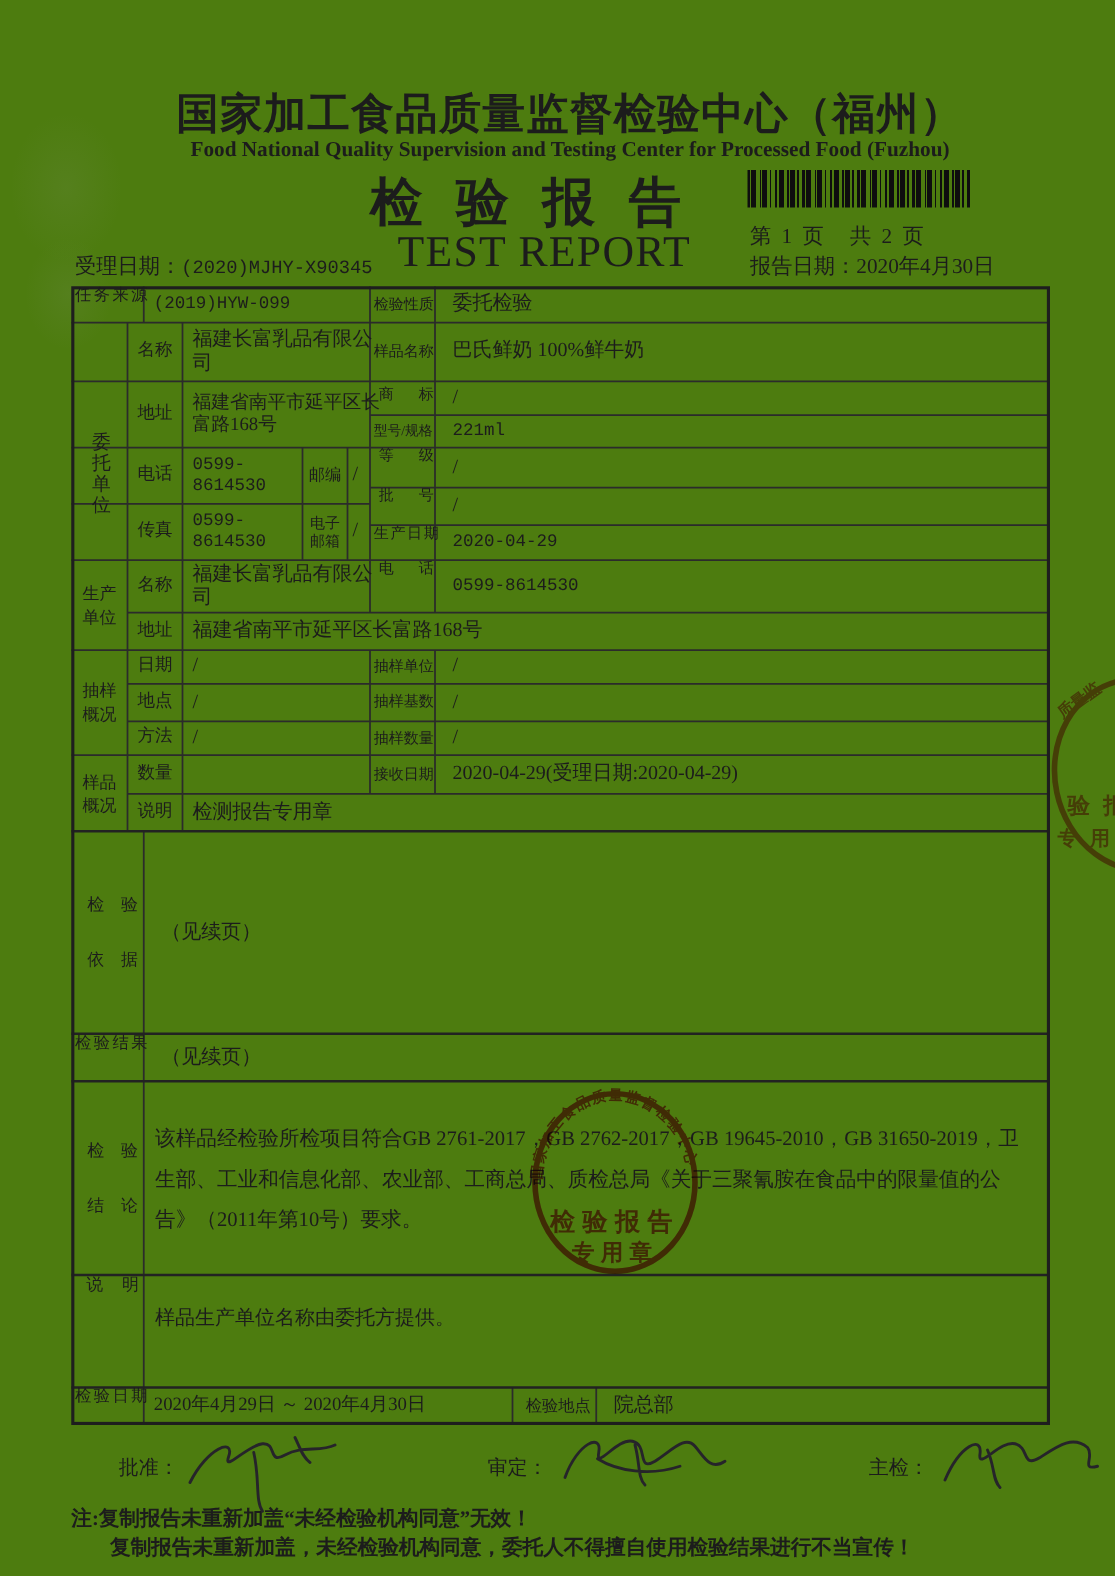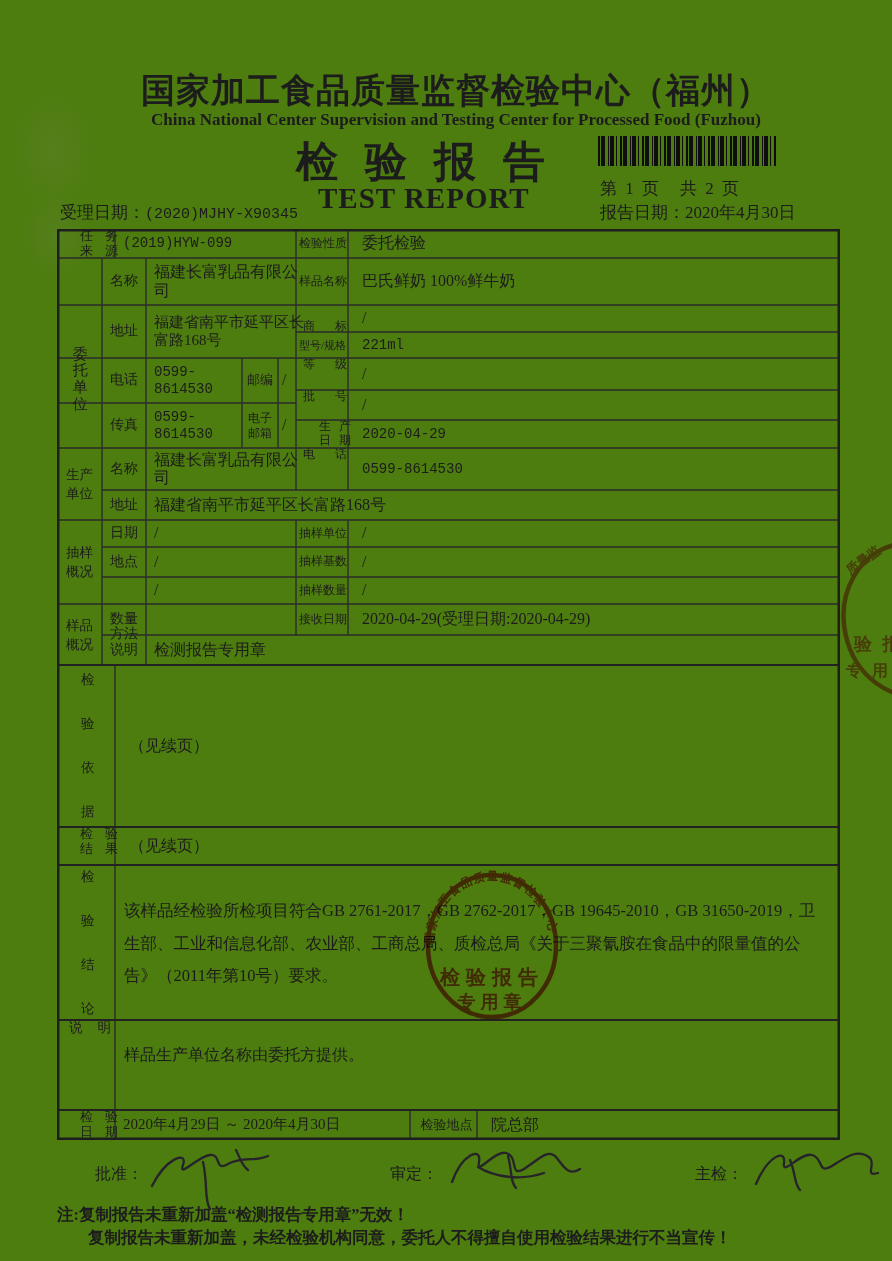--- a/index.html
+++ b/index.html
@@ -5,35 +5,35 @@
   html,body{margin:0;padding:0;background:#e8e8e8;}
   .page{position:relative;width:892px;height:1261px;background:#4d7c0f;margin:0 auto;overflow:hidden;
         font-family:"Liberation Serif",serif;color:#1c1c1c;}
   .abs{position:absolute;}
   .ctr{text-align:center;}
   .blob{position:absolute;border-radius:50%;background:radial-gradient(closest-side,rgba(150,160,150,.10),rgba(150,160,150,0));}
   
   .org-cn{left:30px;right:10px;top:68px;font-size:34px;font-weight:bold;letter-spacing:1px;}
   .org-en{left:30px;right:10px;top:110px;font-size:17px;font-weight:bold;}
   .title-cn{left:296px;top:134px;font-size:42px;font-weight:bold;letter-spacing:27px;white-space:nowrap;}
-  .title-en{left:318px;top:182px;font-size:29px;font-weight:bold;letter-spacing:1px;}
+  .title-en{left:318px;top:182px;font-size:35px;font-weight:normal;letter-spacing:1px;}
   .barcode{left:598px;top:136px;width:178px;height:30px;
      background:repeating-linear-gradient(90deg,#0e0e0e 0 2px,transparent 2px 3px,#0e0e0e 3px 7px,transparent 7px 10px,#0e0e0e 10px 11px,transparent 11px 12px,#0e0e0e 12px 16px,transparent 16px 18px,#0e0e0e 18px 19px,transparent 19px 22px);}
   .pageinfo{left:600px;top:177px;font-size:17px;letter-spacing:2px;}
   .repno{left:60px;top:201px;font-size:17px;}
   .repdate{left:600px;top:201px;font-size:17px;}
   .mono{font-family:"Liberation Mono",monospace;font-size:15px;}
   
   .tbl{left:57px;top:229px;width:783px;height:911px;}
   .c{position:absolute;display:flex;align-items:center;line-height:1.15;}
   .lab{font-size:14px;justify-content:center;}
   .lab4{font-size:13px;padding:0 3px;}
   .rlab{font-size:12px;padding:0 3px;}
   .just{display:block;}
-  .just > i{display:block;font-style:normal;text-align:justify;text-align-last:justify;padding-left:20px;}
+  .just > i{display:block;font-style:normal;text-align:justify;text-align-last:justify;}
   .jv{display:flex;flex-direction:column;justify-content:center;}
   .val{font-size:16px;padding-left:8px;}
   .vnum{font-family:"Liberation Mono",monospace;font-size:14px;}
   .grp{font-size:13.5px;justify-content:center;}
   .grp span{display:block;width:29px;word-break:break-all;text-align:center;line-height:19px;}
   .vert{writing-mode:vertical-lr;letter-spacing:17px;font-size:15px;justify-content:center;padding-top:14px;}
   .pre{white-space:pre-line;}
   .biglab{font-size:13.5px;padding:0 4px;}
   .concl{align-items:flex-start;font-size:16.5px;line-height:32.5px;padding:30px 24px 0 9px;display:block;}
   .remark{align-items:flex-start;font-size:16px;padding:26px 24px 0 9px;display:block;}
@@ -47,21 +47,21 @@
 </style>
 </head>
 <body>
 
 <div class="page">
 
   <div class="blob" style="left:8px;top:90px;width:90px;height:120px;"></div>
   <div class="blob" style="left:20px;top:190px;width:70px;height:90px;"></div>
 
   <div class="abs ctr org-cn">国家加工食品质量监督检验中心（福州）</div>
-  <div class="abs ctr org-en">China National Center Supervision and Testing Center for Processed Food (Fuzhou)</div>
+  <div class="abs ctr org-en">Food National Quality Supervision and Testing Center for Processed Food (Fuzhou)</div>
   <div class="abs title-cn">检验报告</div>
   <div class="abs title-en">TEST REPORT</div>
   <div class="abs barcode"></div>
   <div class="abs pageinfo">第 1 页　共 2 页</div>
   <div class="abs repno">
     <span>受理日期：</span><span class="mono">(2020)MJHY-X90345</span>
   </div>
   <div class="abs repdate">
     <span>报告日期：</span><span>2020年4月30日</span>
   </div>
@@ -115,21 +115,21 @@
 
     <div class="c vert" style="left:0;top:29px;width:45px;height:190px;">委托单位</div>
     <div class="c lab" style="left:45px;top:29px;width:44px;height:47px;">名称</div>
     <div class="c val" style="left:89px;top:29px;width:150px;height:47px;">福建长富乳品有限公司</div>
     <div class="c rlab" style="left:239px;top:29px;width:52px;height:47px;">样品名称</div>
     <div class="c val" style="left:291px;top:29px;width:492px;height:47px;padding-left:14px;">巴氏鲜奶 100%鲜牛奶</div>
 
     <div class="c lab" style="left:45px;top:76px;width:44px;height:53px;">地址</div>
     <div class="c val" style="left:89px;top:76px;width:150px;height:53px;font-size:15px;">福建省南平市延平区长富路168号</div>
     <div class="c rlab just" style="left:239px;top:76px;width:52px;height:27px;">
-        <i style="padding:15px 4px;">商　标</i>
+        <i style="padding:4px 4px;">商　标</i>
       </div>
     <div class="c val" style="left:291px;top:76px;width:492px;height:27px;padding-left:14px;">/</div>
     <div class="c rlab" style="left:239px;top:103px;width:52px;height:26px;font-size:11px;">型号/规格</div>
     <div class="c val vnum" style="left:291px;top:103px;width:492px;height:26px;padding-left:14px;">221ml</div>
 
     <div class="c lab" style="left:45px;top:129px;width:44px;height:45px;">电话</div>
     <div class="c val vnum" style="left:89px;top:129px;width:96px;height:45px;">0599-8614530</div>
     <div class="c lab" style="left:185px;top:129px;width:36px;height:45px;font-size:13px;">邮编</div>
     <div class="c val" style="left:221px;top:129px;width:18px;height:45px;padding-left:4px;">/</div>
     <div class="c rlab just" style="left:239px;top:129px;width:52px;height:32px;">
@@ -168,21 +168,21 @@
         <span>抽样概况</span>
       </div>
     <div class="c lab" style="left:45px;top:291px;width:44px;height:27px;">日期</div>
     <div class="c val" style="left:89px;top:291px;width:150px;height:27px;">/</div>
     <div class="c rlab" style="left:239px;top:291px;width:52px;height:27px;">抽样单位</div>
     <div class="c val" style="left:291px;top:291px;width:492px;height:27px;padding-left:14px;">/</div>
     <div class="c lab" style="left:45px;top:318px;width:44px;height:30px;">地点</div>
     <div class="c val" style="left:89px;top:318px;width:150px;height:30px;">/</div>
     <div class="c rlab" style="left:239px;top:318px;width:52px;height:30px;">抽样基数</div>
     <div class="c val" style="left:291px;top:318px;width:492px;height:30px;padding-left:14px;">/</div>
-    <div class="c lab" style="left:45px;top:348px;width:44px;height:27px;margin-top:44px;">方法</div>
+    <div class="c lab" style="left:45px;top:348px;width:44px;height:27px;">方法</div>
     <div class="c val" style="left:89px;top:348px;width:150px;height:27px;">/</div>
     <div class="c rlab" style="left:239px;top:348px;width:52px;height:27px;">抽样数量</div>
     <div class="c val" style="left:291px;top:348px;width:492px;height:27px;padding-left:14px;">/</div>
 
     <div class="c grp" style="left:0;top:375px;width:45px;height:61px;">
         <span>样品概况</span>
       </div>
     <div class="c lab" style="left:45px;top:375px;width:44px;height:31px;">数量</div>
     <div class="c rlab" style="left:239px;top:375px;width:52px;height:31px;">接收日期</div>
     <div class="c val" style="left:291px;top:375px;width:492px;height:31px;padding-left:14px;">2020-04-29(受理日期:2020-04-29)</div>
@@ -212,21 +212,21 @@
       </div>
     <div class="c val" style="left:58px;top:881px;width:295px;height:30px;font-size:15px;">2020年4月29日 ～ 2020年4月30日</div>
     <div class="c lab4" style="left:353px;top:881px;width:67px;height:30px;justify-content:center;">检验地点</div>
     <div class="c val" style="left:420px;top:881px;width:363px;height:30px;padding-left:14px;">院总部</div>
   </div>
 
   <div class="abs sig-lab" style="left:95px;top:1164px;">批准：</div>
   <div class="abs sig-lab" style="left:390px;top:1164px;">审定：</div>
   <div class="abs sig-lab" style="left:695px;top:1164px;">主检：</div>
 
-  <div class="abs note1">注:复制报告未重新加盖“检测报告专用章”无效！</div>
+  <div class="abs note1">注:复制报告未重新加盖“未经检验机构同意”无效！</div>
   <div class="abs note2">复制报告未重新加盖，未经检验机构同意，委托人不得擅自使用检验结果进行不当宣传！</div>
 
   <svg class="overlay" width="892" height="1261" viewBox="0 0 892 1261">
 
     <g style="mix-blend-mode:multiply" opacity="0.9">
       <ellipse cx="492" cy="946" rx="64" ry="71" fill="none" stroke="#d0453a" stroke-width="4.5"></ellipse>
       <defs>
         <path id="ringPath" d="M 433 946 A 59 66 0 1 1 551 946" fill="none"></path>
       </defs>
       <text class="stamp-text" font-size="11.5" fill="#d0453a" letter-spacing="1.5">

